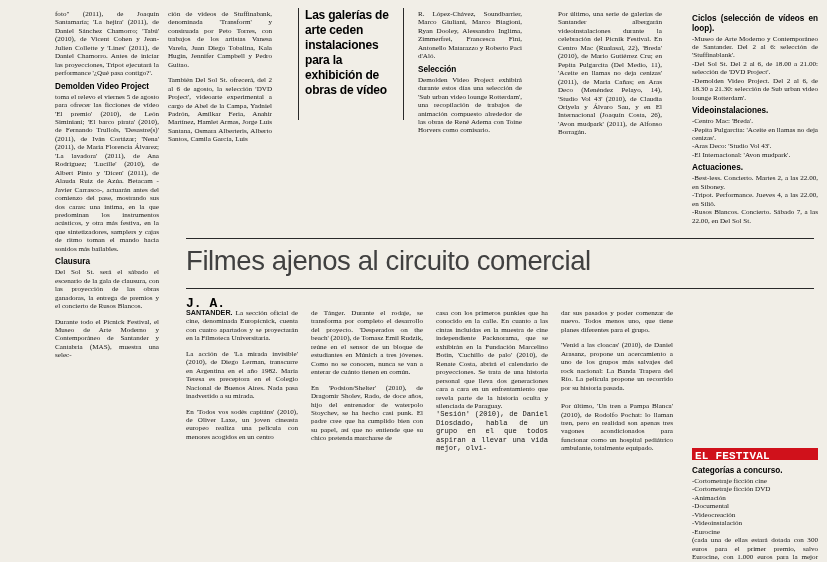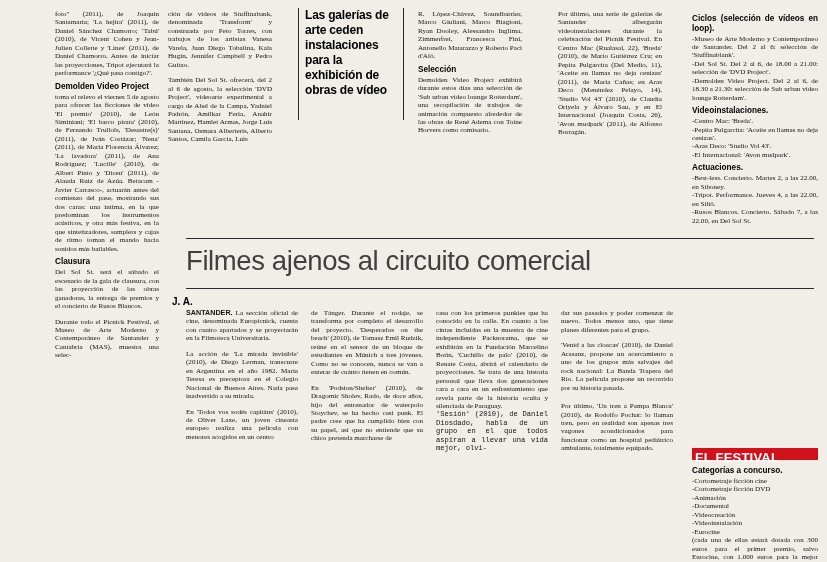--- a/index.html
+++ b/index.html
@@ -61,34 +61,34 @@
     font-size:27.5px;
     line-height:30px;
     letter-spacing:-0.4px;
     color:#404040;
   }
   .rule-bot{
     position:absolute;left:186px;top:288px;width:628px;height:1.2px;background:#2a2a2a;
   }
 
   .byline{
-    position:absolute;left:172px;top:296px;
-    font-family:Liberation Sans, sans-serif;
-    font-weight:bold;font-size:10px;color:#000;
+    position:absolute;left:186px;top:296px;
+    font-family:Liberation Mono, monospace;
+    font-weight:bold;font-size:13px;color:#000;
   }
 
   
   .redbar{
     position:absolute;left:692px;top:448px;width:126px;height:12px;
     background:#d0111b;
   }
   .redbar span{
     display:block;
-    font-family:Liberation Sans, sans-serif;
-    font-weight:bold;font-size:13px;color:#fff;
+    font-family:Liberation Mono, monospace;
+    font-weight:bold;font-size:11px;color:#fff;
     padding:1.5px 0 0 3px;letter-spacing:0.2px;
   }
 
   .small-caps-lead{
     font-family:"Liberation Sans", sans-serif;
     font-weight:bold;font-size:7.2px;
   }
 </style>
 </head>
 <body>

